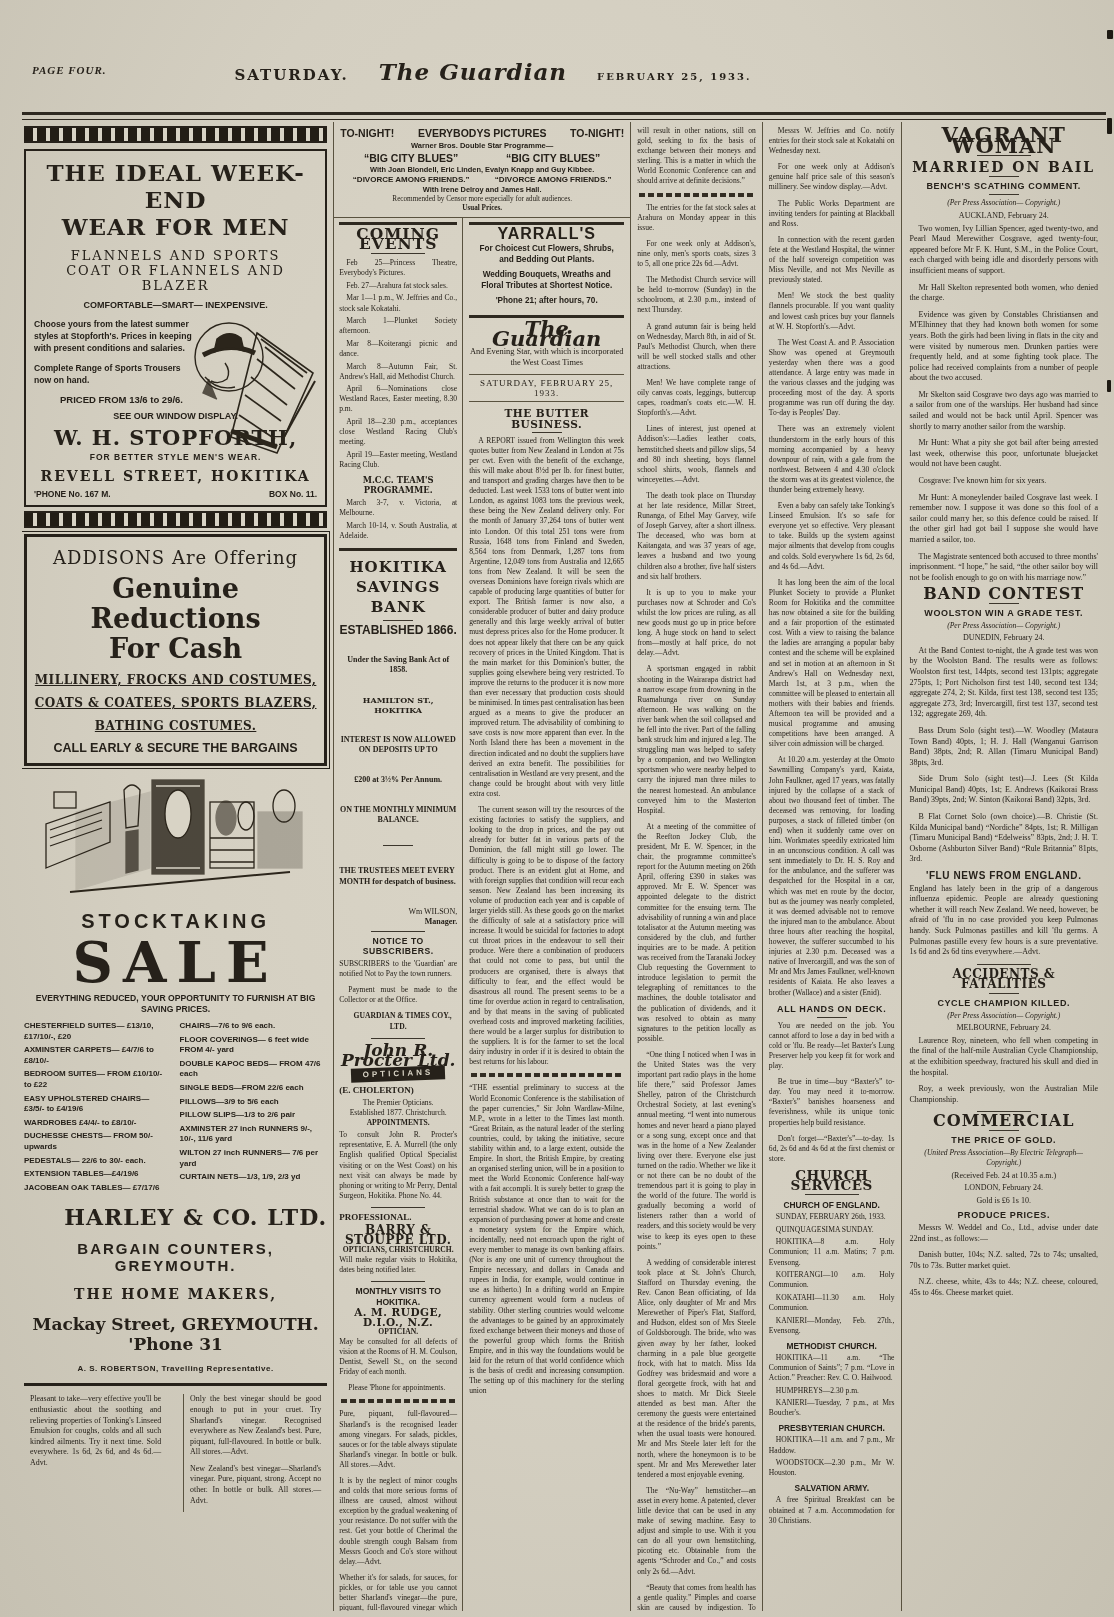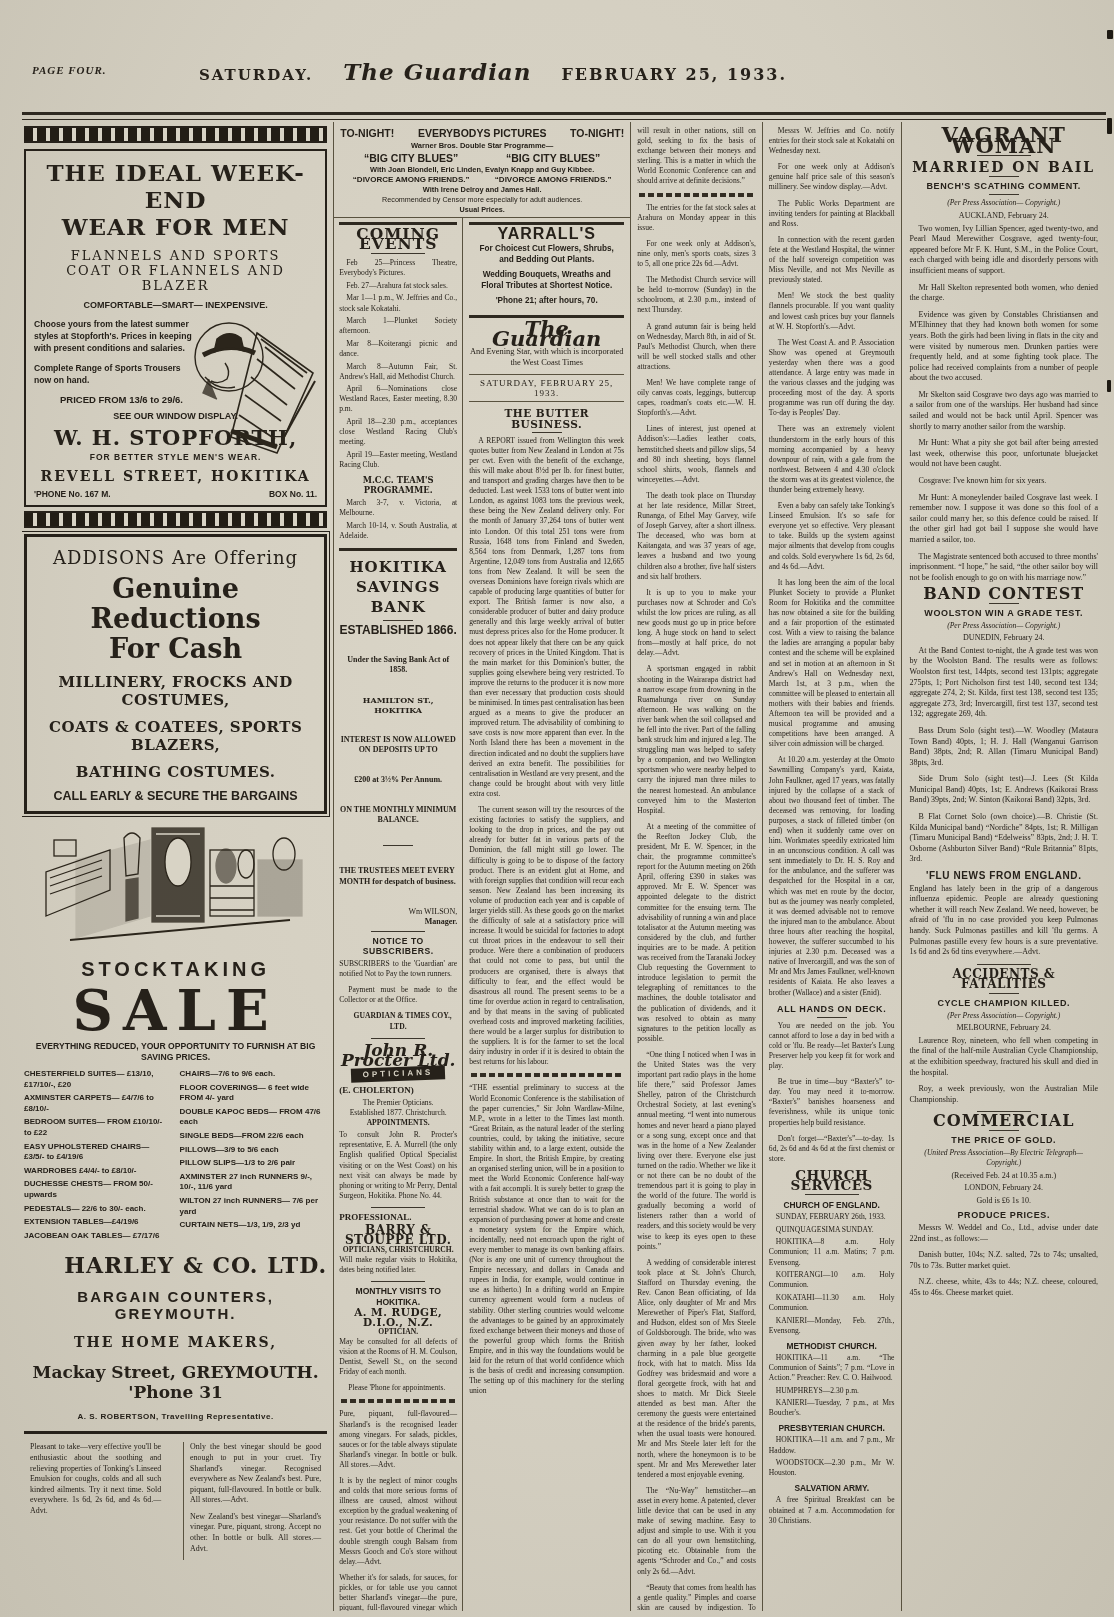--- a/index.html
+++ b/index.html
@@ -4,21 +4,21 @@
 <style>
   html,body{margin:0;padding:0;}
   .paper{position:relative;width:1114px;height:1617px;overflow:hidden;color:#26211a;
     background:radial-gradient(ellipse at 50% 40%, #dbd6c8 0%, #d4cfc1 55%, #c6c1b2 100%);
     font-family:"Liberation Serif",serif;}
   .hdr{position:absolute;top:52px;left:22px;right:10px;height:52px;}
   .pagelabel{position:absolute;left:10px;top:12px;font-weight:bold;font-style:italic;font-size:11px;letter-spacing:1px;}
   .hdr-center{position:absolute;left:0;right:140px;top:6px;text-align:center;}
   .hdr-day{font-size:15px;font-weight:bold;letter-spacing:2px;font-family:"DejaVu Serif",serif;margin-right:26px;}
   .hdr-mast{font-size:23px;font-weight:bold;font-style:italic;font-family:"DejaVu Serif",serif;letter-spacing:1px;margin-right:26px;}
-  .hdr-date{font-size:16px;font-weight:bold;letter-spacing:2px;font-family:"DejaVu Serif",serif;margin-top:17px;}
+  .hdr-date{font-size:10px;font-weight:bold;letter-spacing:2px;font-family:"DejaVu Serif",serif;margin-top:17px;}
   .hrule{position:absolute;top:112px;left:22px;right:8px;height:4px;border-top:3px solid #2e2920;border-bottom:1px solid #2e2920;}
   .cols{position:absolute;top:122px;left:22px;right:8px;bottom:6px;display:flex;}
   .col{box-sizing:border-box;overflow:hidden;height:100%;}
   .c1{width:312px;padding:0 6px 0 2px;}
   .c23{width:296px;border-left:1px solid #59523f;display:flex;flex-direction:column;}
   .c23row{display:flex;flex:1;min-height:0;}
   .c2{width:129px;padding:4px 5px;border-right:1px solid #59523f;}
   .c3{width:167px;padding:4px 6px;}
   .c4{width:132px;border-left:1px solid #59523f;padding:4px 6px;}
   .c5{width:139px;border-left:1px solid #59523f;padding:4px 6px;}
@@ -44,39 +44,39 @@
   .credit{font-style:italic;font-size:7.6px;text-align:center;margin:2px 0;}
   .dl{text-align:center;font-size:8px;margin:1px 0 2px;}
   
   .tonight{border-bottom:1px solid #59523f;padding:5px 6px 4px;height:96px;box-sizing:border-box;overflow:hidden;
     font-family:"Liberation Sans",sans-serif;}
   .t-flags{display:flex;justify-content:space-between;font-weight:bold;font-size:10.5px;}
   .t-prog{text-align:center;font-size:7.5px;font-weight:bold;margin:2px 0;}
   .t-titles{display:flex;justify-content:space-around;font-weight:bold;font-size:10.5px;}
   .t-titles2{display:flex;justify-content:space-around;font-weight:bold;font-size:8px;margin-top:1px;}
   .t-cast{text-align:center;font-size:7.4px;font-weight:bold;margin:1px 0;}
-  .t-small{text-align:center;font-size:7.2px;margin-top:1px;}
+  .t-small{text-align:center;font-size:7.2px;margin-top:1px;font-family:Liberation Serif, serif;}
   
   .box{border:2px solid #26211a;padding:8px 8px 6px;margin-bottom:4px;position:relative;}
   .stop-title{font-family:"DejaVu Serif",serif;font-weight:bold;font-size:23px;text-align:center;line-height:27px;letter-spacing:1px;}
   .stop-sub{font-family:"DejaVu Serif",serif;font-size:13px;text-align:center;line-height:15px;letter-spacing:2px;margin:8px 14px 6px;}
   .stop-qual{font-family:"Liberation Sans",sans-serif;font-weight:bold;font-size:9px;text-align:center;line-height:13px;margin:6px 0;}
   .stop-body{font-family:"Liberation Sans",sans-serif;font-weight:bold;font-size:8.6px;line-height:12px;width:160px;}
   .stop-body p{margin:0 0 8px;}
   .stop-price{font-family:"Liberation Sans",sans-serif;font-weight:bold;font-size:9.5px;margin:4px 0 6px;padding-left:26px;}
   .stop-window{font-family:"Liberation Sans",sans-serif;font-weight:bold;font-size:9px;text-align:center;margin:6px 0 4px;}
   .stop-name{font-family:"DejaVu Serif",serif;font-weight:bold;font-size:21px;text-align:center;letter-spacing:1px;}
   .stop-tag{font-family:"Liberation Sans",sans-serif;font-weight:bold;font-size:8.5px;text-align:center;letter-spacing:1px;margin:2px 0 6px;}
   .stop-addr{font-family:"DejaVu Serif",serif;font-weight:bold;font-size:14px;text-align:center;letter-spacing:2px;}
   .stop-ph{display:flex;justify-content:space-between;font-family:"Liberation Sans",sans-serif;font-weight:bold;font-size:8.5px;margin-top:5px;}
   .stop-illus{position:absolute;right:6px;top:168px;}
   .addison{border:3px solid #26211a;outline:1px solid #26211a;outline-offset:2px;padding:10px 6px 8px;margin:6px 0;}
   .add1{font-family:"DejaVu Serif",serif;font-size:18px;text-align:center;letter-spacing:1px;}
   .add2{font-family:"DejaVu Serif",serif;font-weight:bold;font-size:27px;text-align:center;line-height:30px;margin-top:6px;}
-  .add4{font-family:"DejaVu Serif",serif;font-weight:bold;font-size:15px;text-align:center;margin-top:9px;letter-spacing:.5px;}
+  .add4{font-family:"DejaVu Serif",serif;font-weight:bold;font-size:12px;text-align:center;margin-top:9px;letter-spacing:.5px;text-decoration:underline;}
   .add7{font-family:"Liberation Sans",sans-serif;font-weight:bold;font-size:12.5px;text-align:center;margin-top:8px;}
   .sale-head{font-family:"Liberation Sans",sans-serif;font-weight:bold;font-size:20px;letter-spacing:4px;text-align:center;margin:6px 0 0;}
   .sale-word{font-family:"DejaVu Serif",serif;font-weight:bold;font-size:56px;letter-spacing:10px;text-align:center;line-height:58px;}
   .sale-cap{font-family:"Liberation Sans",sans-serif;font-weight:bold;font-size:8.6px;text-align:center;line-height:11px;margin:2px 8px 6px;}
   .sale-grid{display:flex;gap:8px;font-family:"Liberation Sans",sans-serif;font-weight:bold;font-size:8px;line-height:10.6px;}
   .sale-grid>div{flex:1;}
   .sale-grid p{margin:0 0 3px;}
   .harley-name{font-family:"DejaVu Serif",serif;font-weight:bold;font-size:22px;text-align:right;letter-spacing:1px;margin-top:8px;}
   .harley2{font-family:"Liberation Sans",sans-serif;font-weight:bold;font-size:15px;text-align:center;letter-spacing:2px;margin-top:10px;}
   .harley3{font-family:"DejaVu Serif",serif;font-weight:bold;font-size:14px;text-align:center;letter-spacing:2px;margin-top:12px;}

